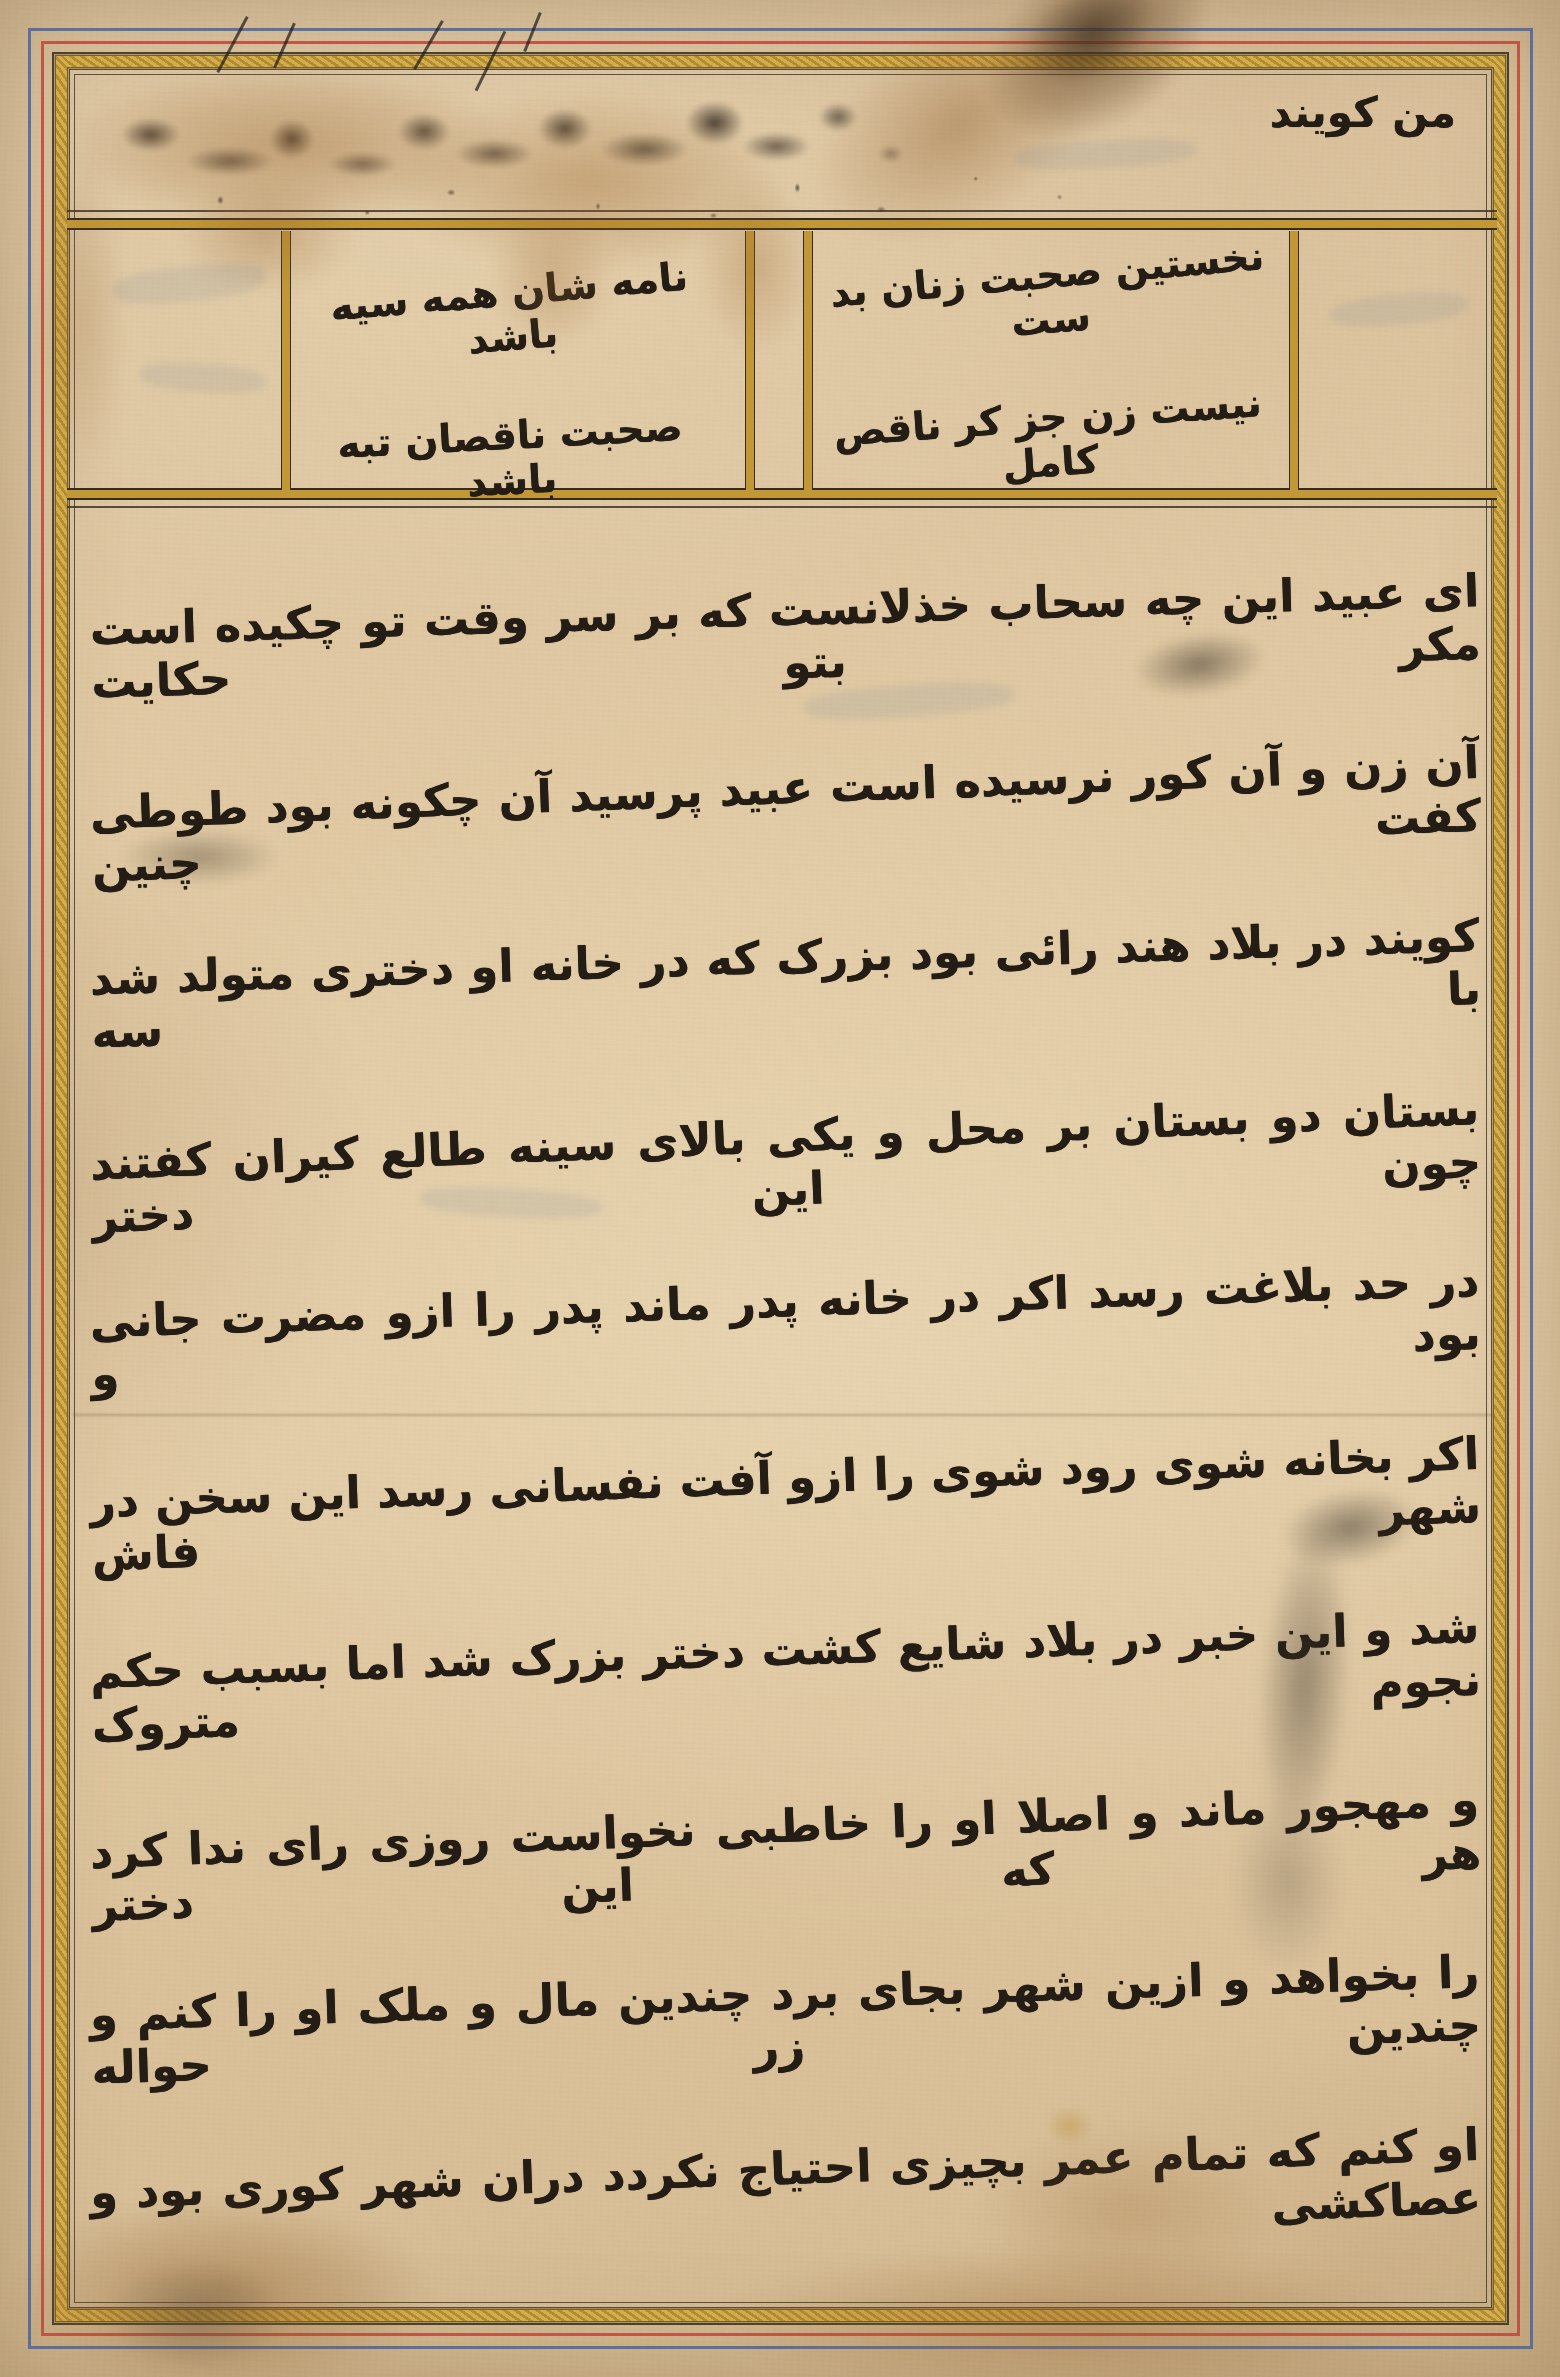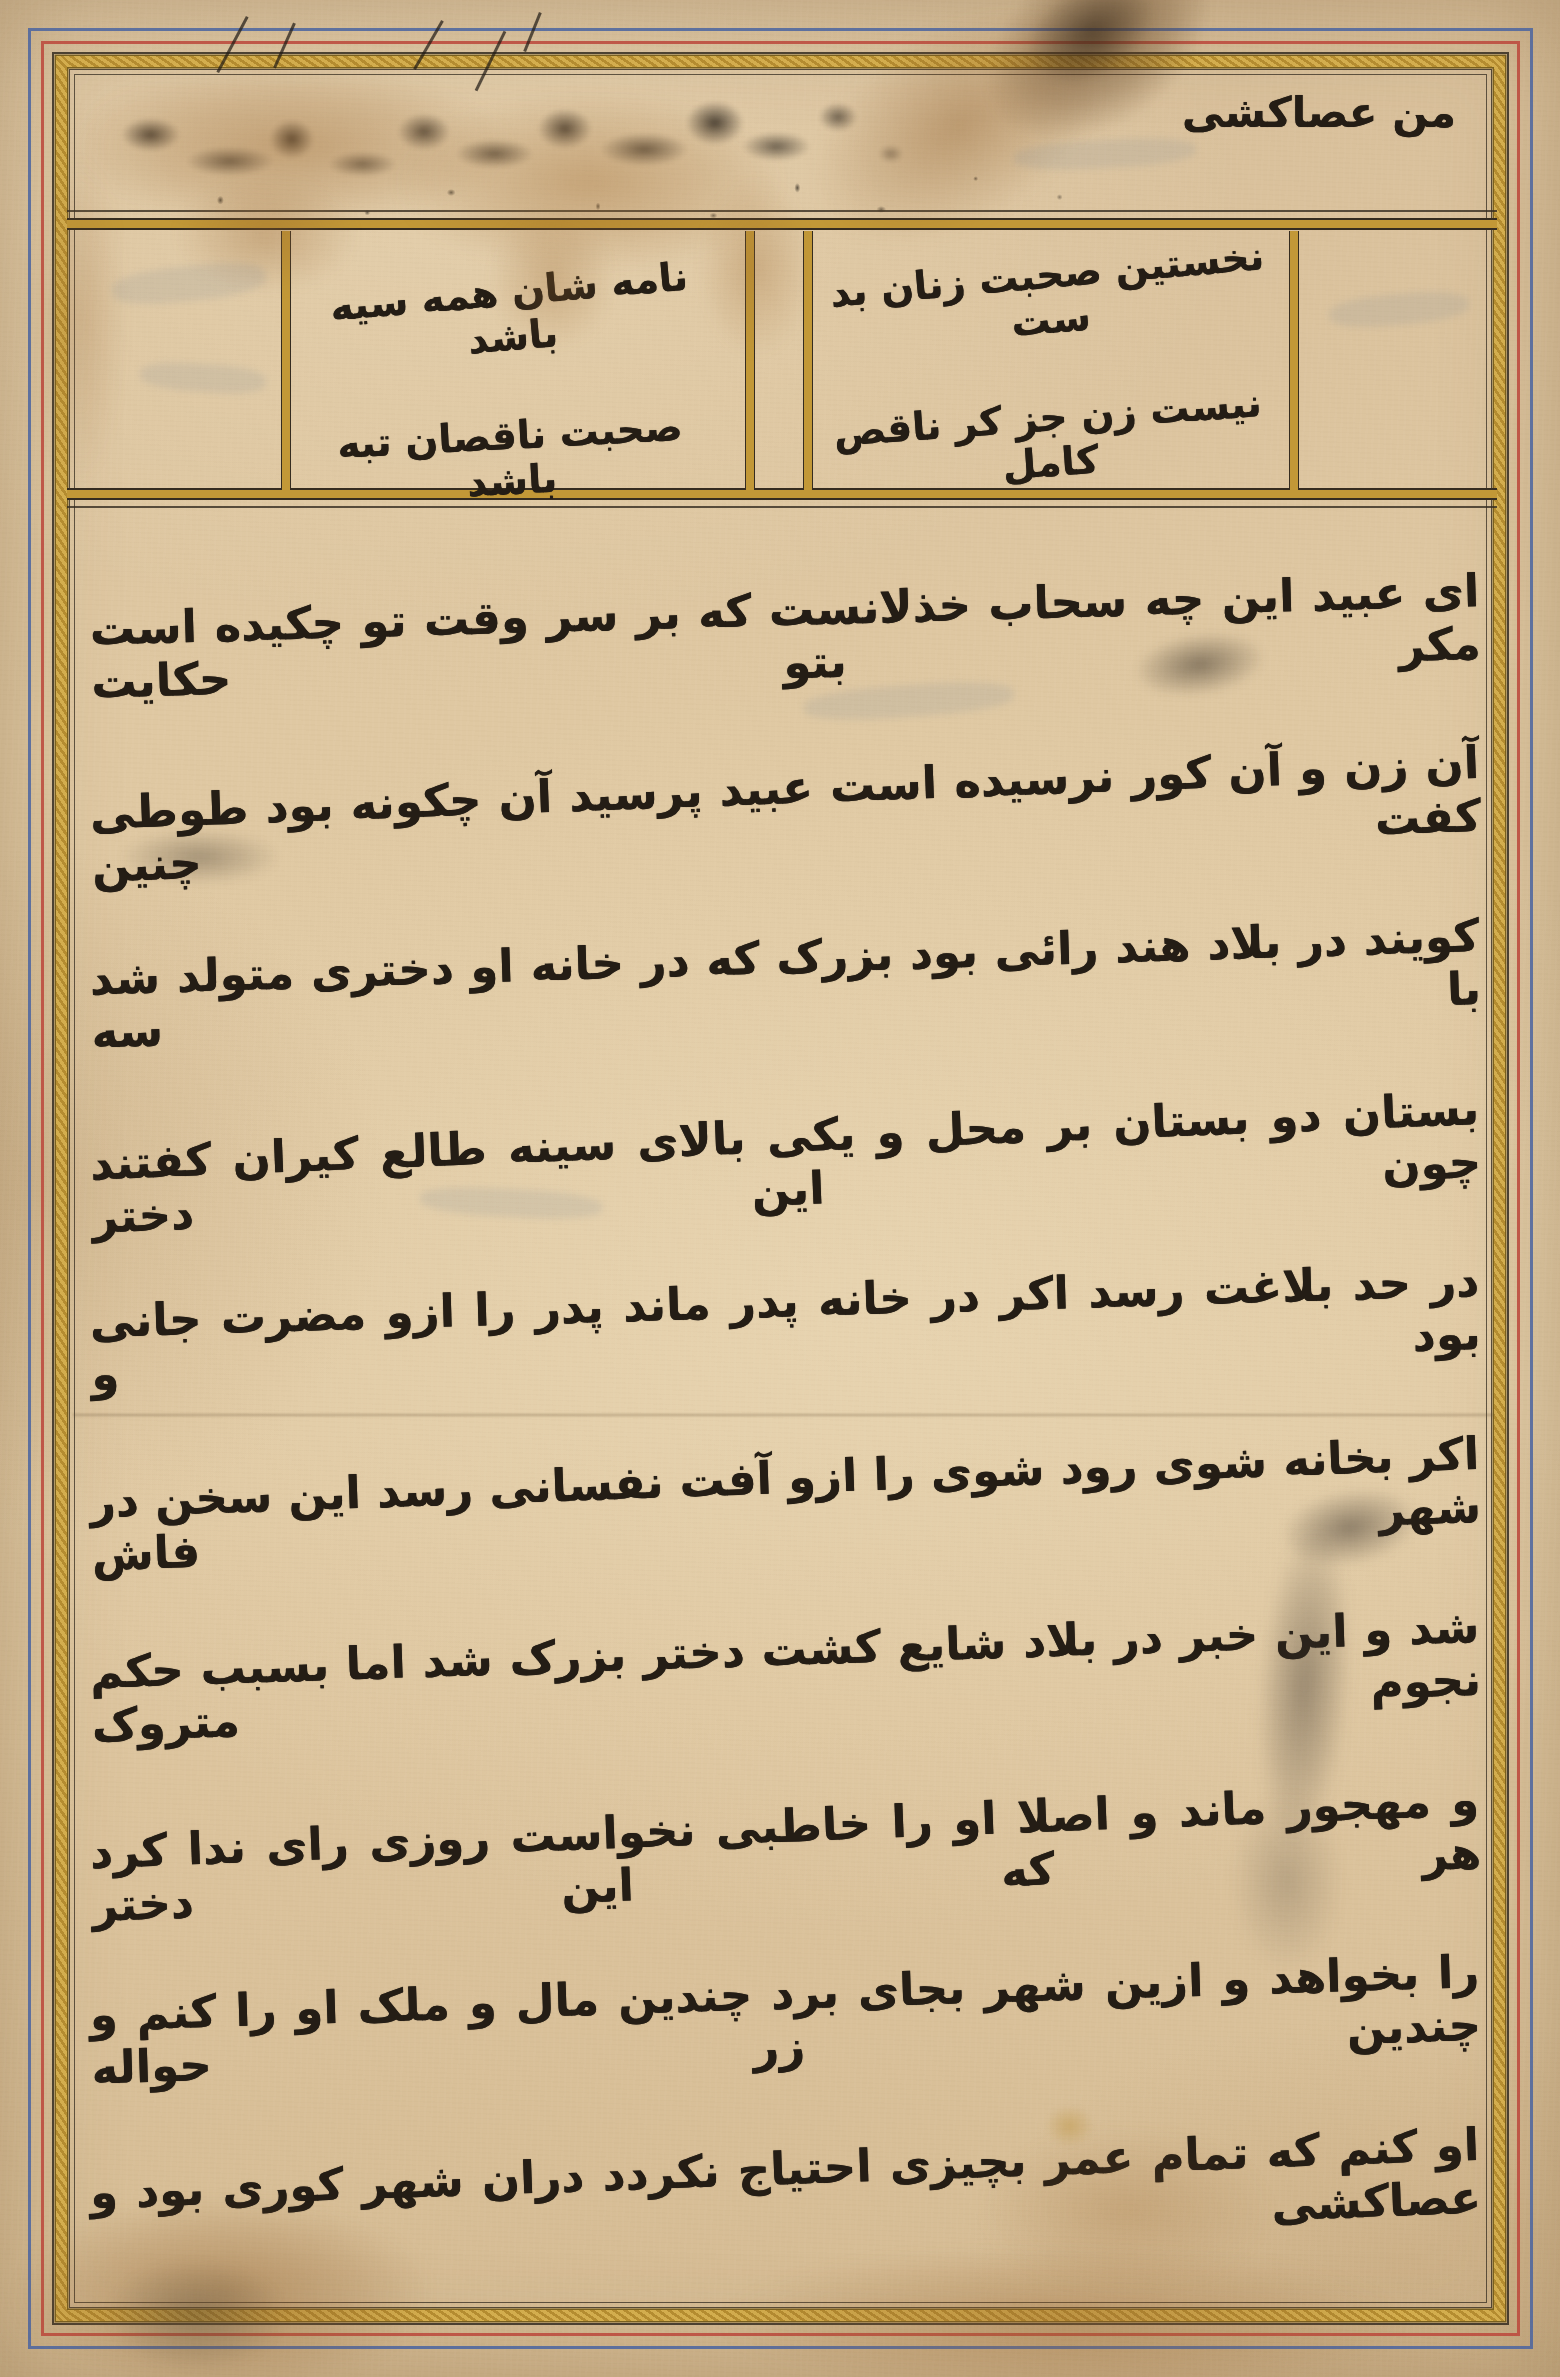--- a/index.html
+++ b/index.html
@@ -77,21 +77,21 @@
   <div class="frame f-blue"></div>
   <div class="frame f-red"></div>
   <div class="frame f-blk1"></div>
   <div class="frame f-gold"></div>
   <div class="frame goldtex"></div>
   <div class="frame f-blk2"></div>
   <div class="frame f-blk3"></div>
 
   <div class="efface"></div>
   <div class="speck"></div>
-  <div class="headline ink" style="top:88px; right:105px;" dir="rtl">من عصاکشی</div>
+  <div class="headline ink" style="top:88px; right:105px;" dir="rtl">من کویند</div>
 
   <div class="hatch" style="left:231px;top:12.6px;transform:rotate(28deg);"></div>
   <div class="hatch" style="left:283px;top:21px;transform:rotate(24deg);height:49px;"></div>
   <div class="hatch" style="left:427px;top:17px;transform:rotate(30deg);height:56px;"></div>
   <div class="hatch" style="left:489px;top:28px;transform:rotate(26deg);height:66px;"></div>
   <div class="hatch" style="left:531px;top:11.2px;transform:rotate(22deg);height:42px;"></div>
 
   <div class="rule-thin" style="top:210px;"></div>
   <div class="rule" style="top:218px;"></div>
   <div class="rule" style="top:488px;"></div>

